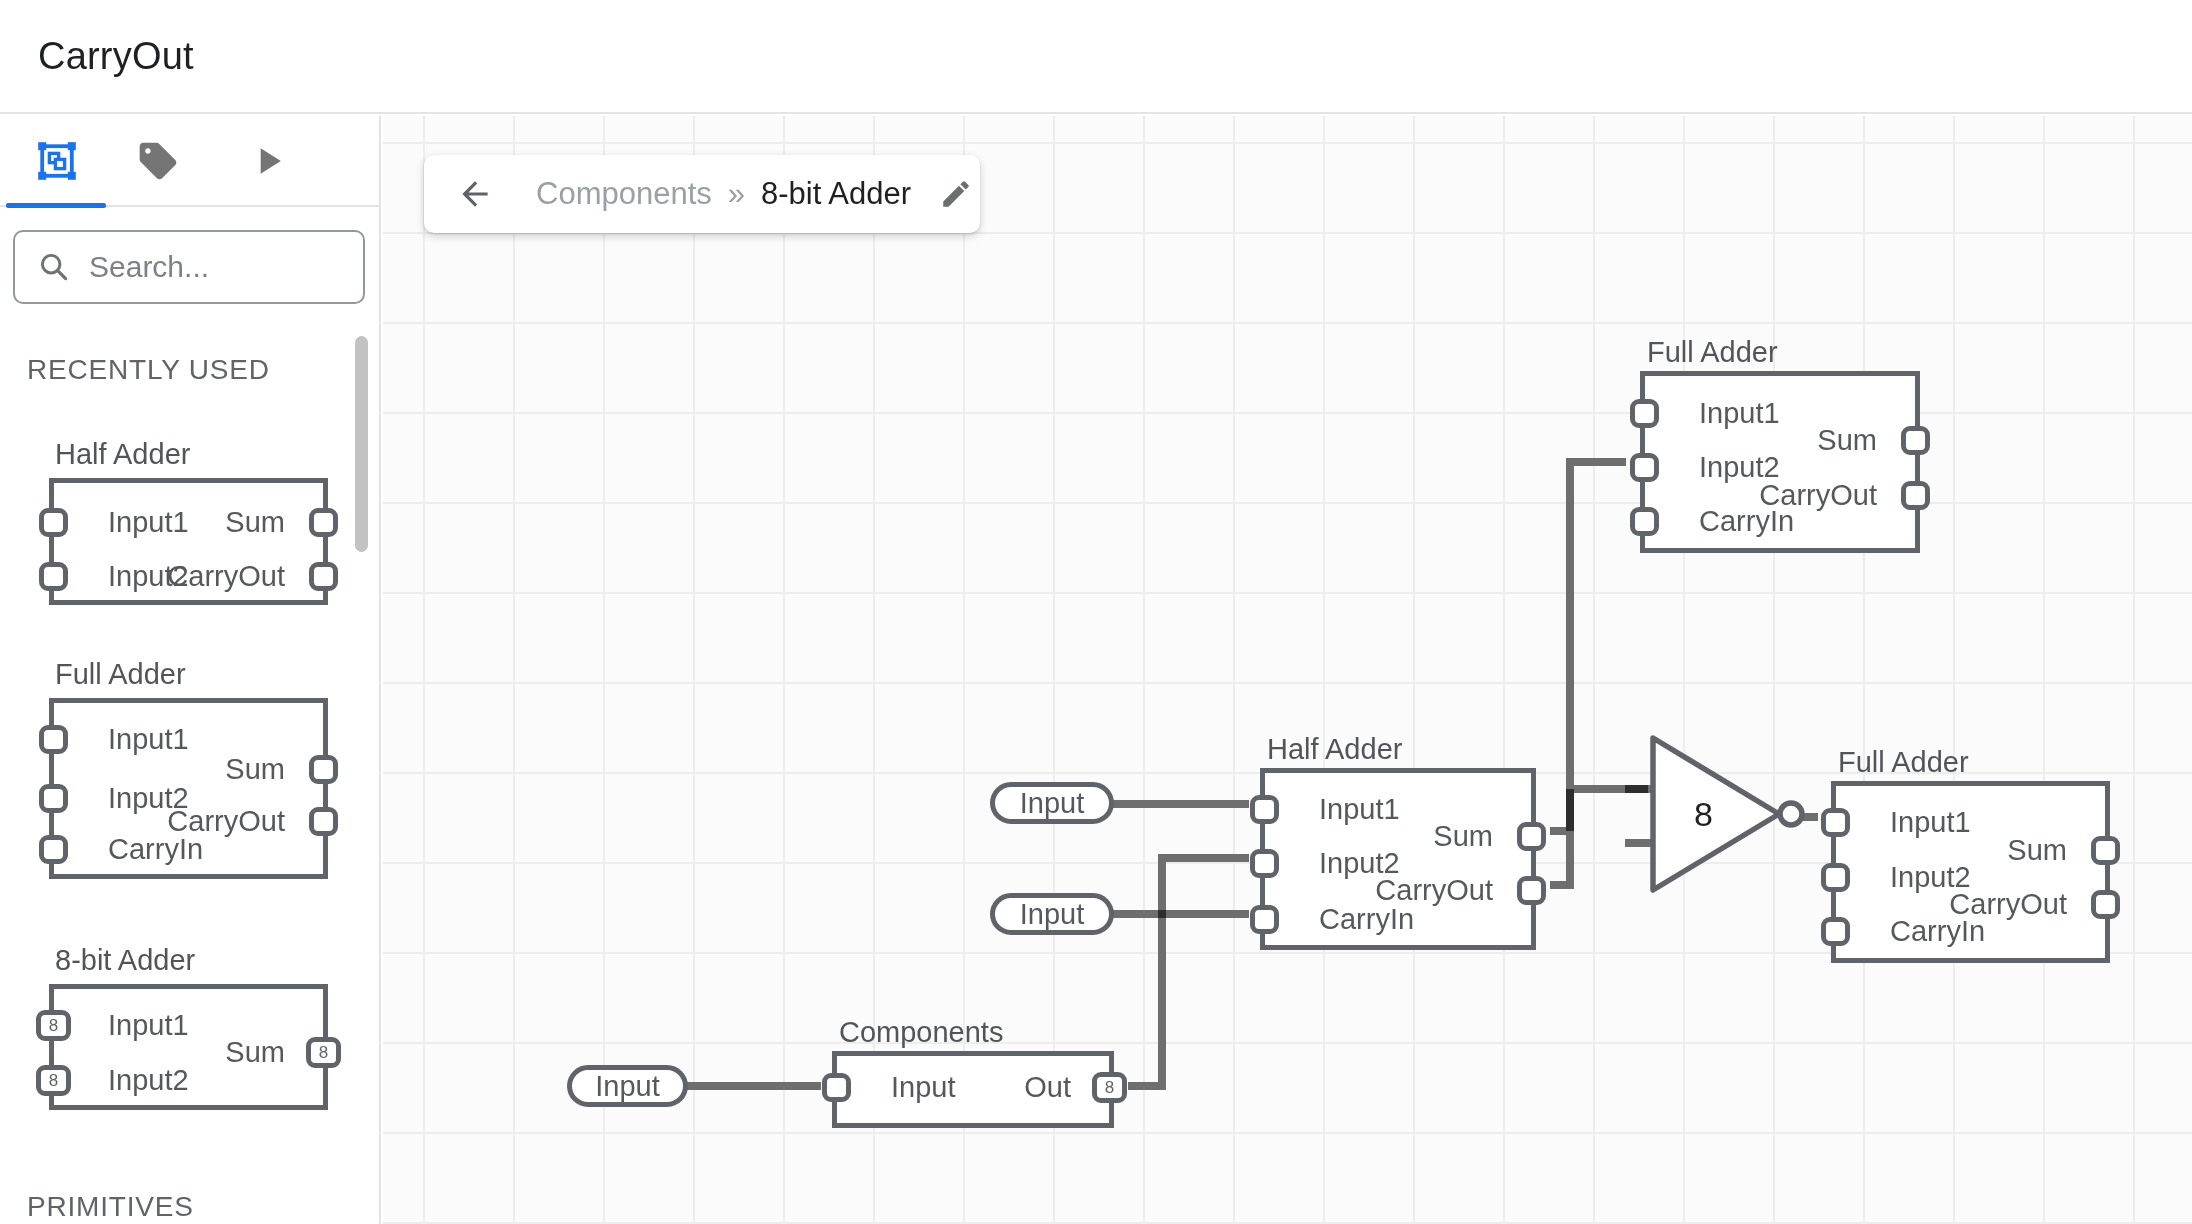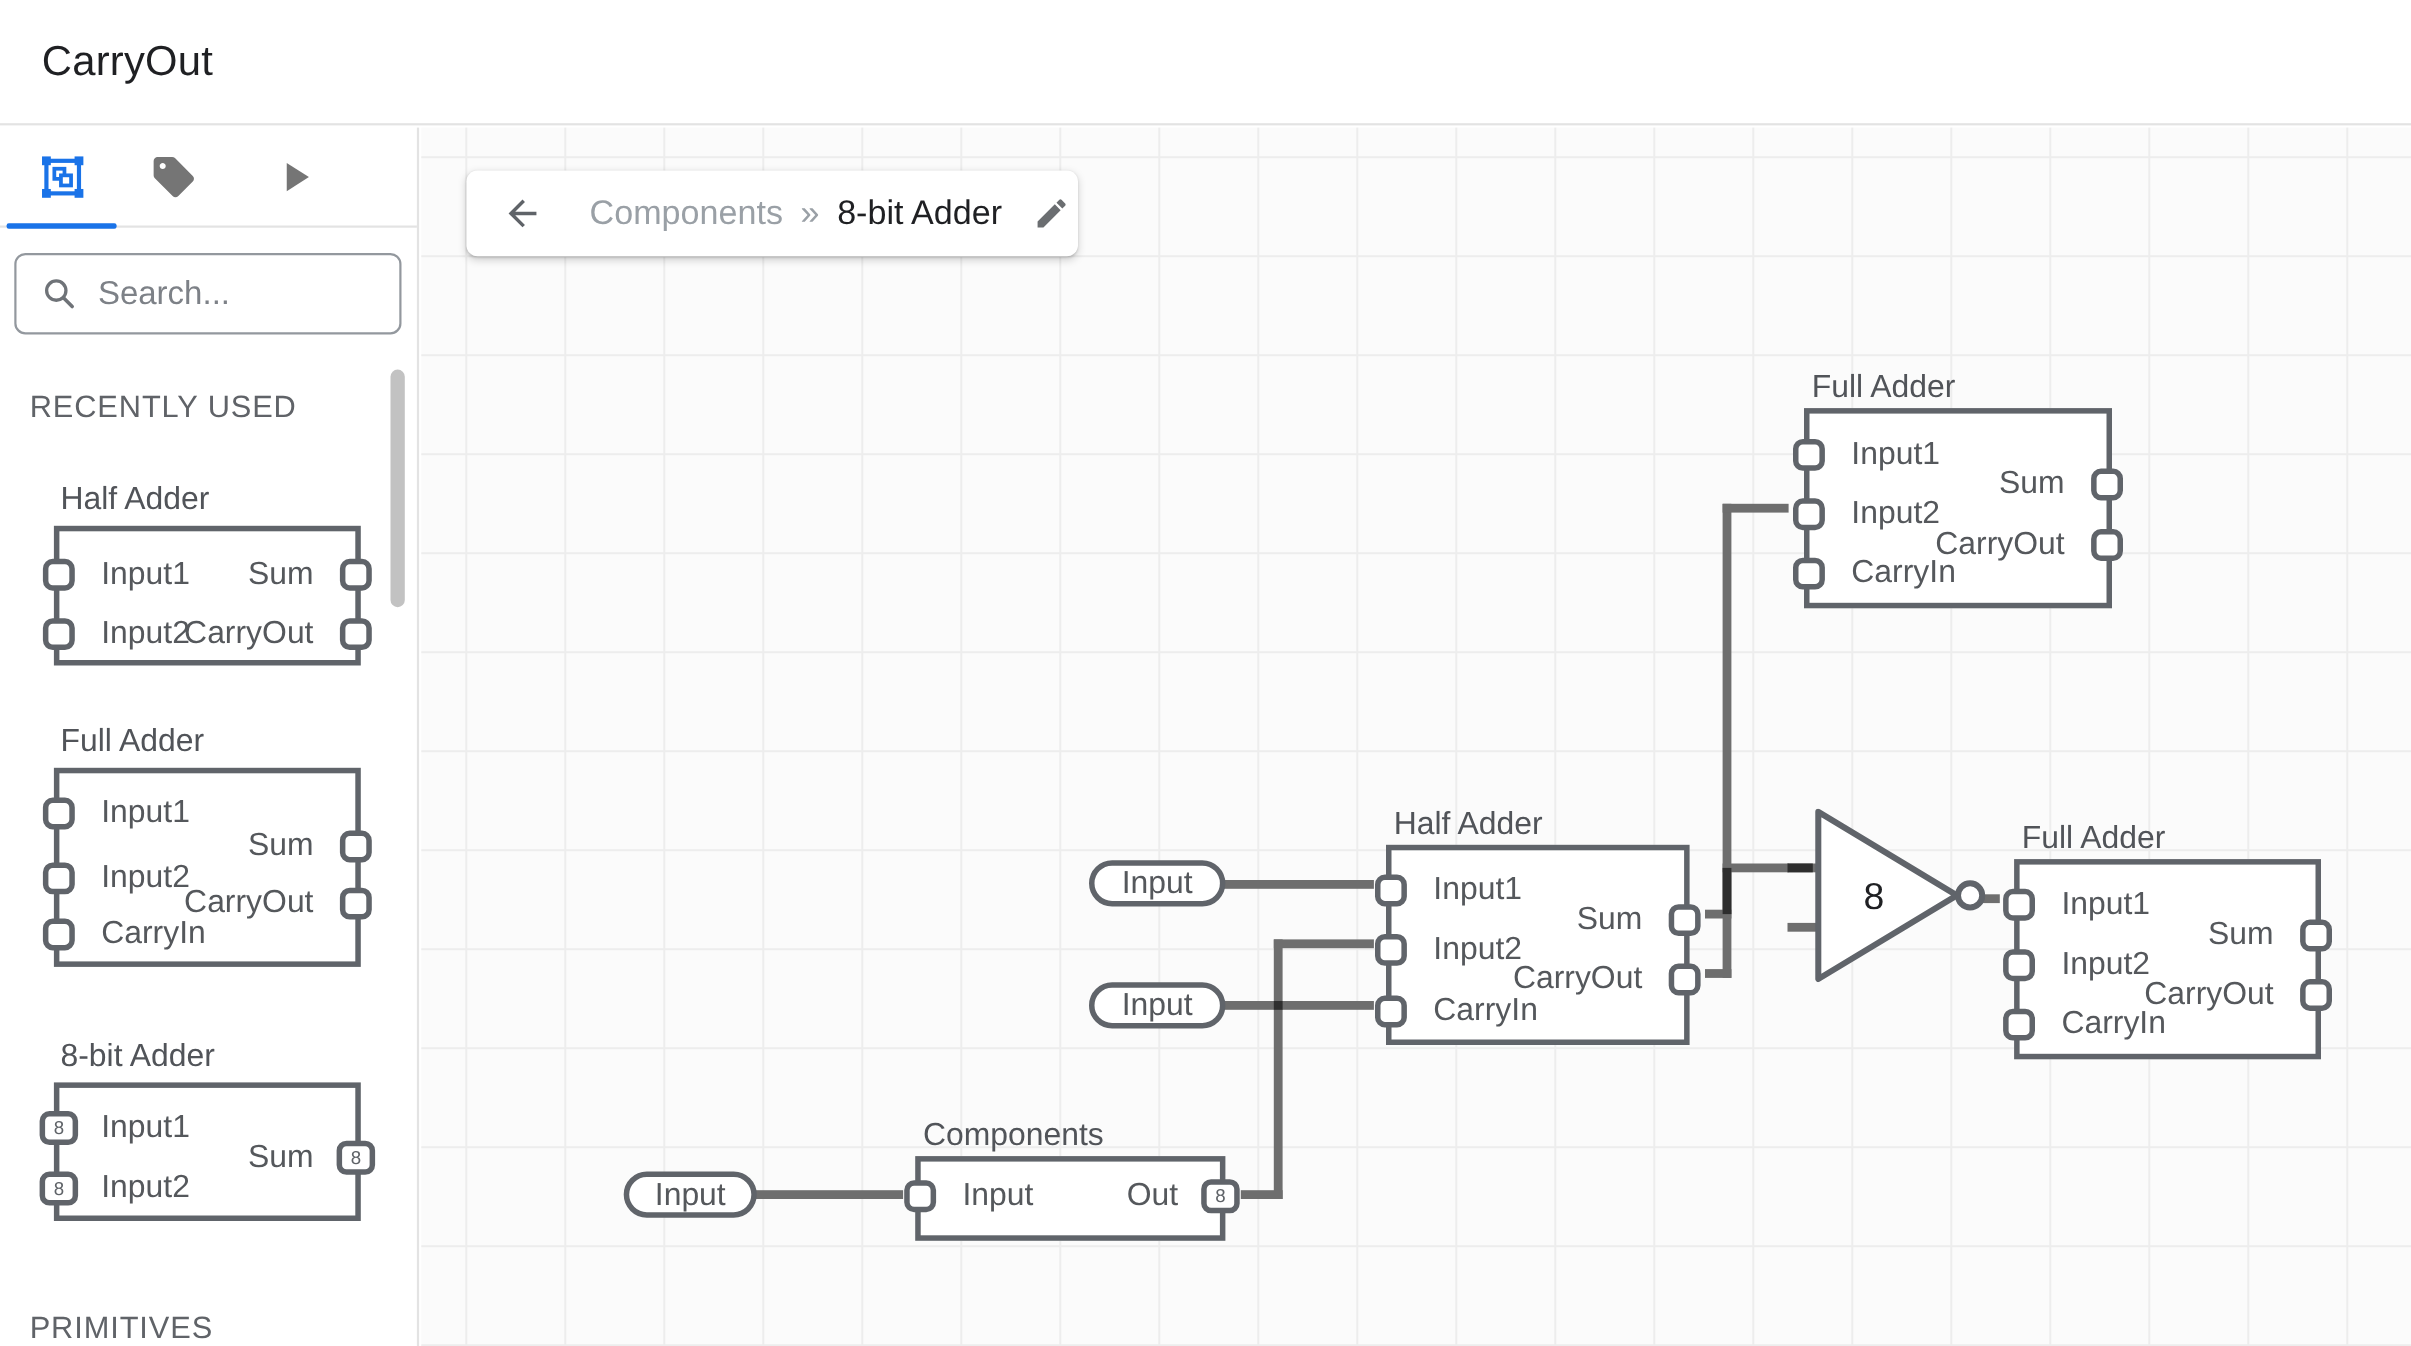--- a/index.html
+++ b/index.html
@@ -35,21 +35,21 @@
   
   .node{position:absolute;background:#fff;border:5px solid var(--cb)}
   .node-title{position:absolute;top:-40px;left:2px;font-size:29px;color:#515459;white-space:nowrap}
   .port{position:absolute;width:29px;height:29px;border:5px solid var(--cb);border-radius:9px;background:#fff}
   .port.pl{left:-15px}
   .port.pr{right:-15px}
   .port.bus{width:35px;height:31px;display:flex;align-items:center;justify-content:center;font-size:17px;color:#5f6368}
   .port.bus.pl{left:-18px}
   .port.bus.pr{right:-18px}
   .plbl{position:absolute;font-size:29px;color:var(--tc);transform:translateY(-50%);white-space:nowrap}
-  .plbl.ll{left:38px}
+  .plbl.ll{left:54px}
   .plbl.rl{right:38px}
 
   
   .canvas{position:absolute;left:383px;top:116px;width:1809px;height:1108px;overflow:hidden;
     background-color:#fbfbfb;
     background-image:linear-gradient(to right,#ededed 2px,transparent 2px),linear-gradient(to bottom,#ededed 2px,transparent 2px);
     background-size:90px 90px;background-position:40px 26px;}
   .breadcrumb{position:absolute;left:41px;top:39px;width:556px;height:78px;background:#fff;border-radius:10px;
     box-shadow:0 3px 8px rgba(0,0,0,.18),0 1px 2px rgba(0,0,0,.12);display:flex;align-items:center}
   .bc-back{margin-left:32px;display:flex;align-items:center;cursor:pointer}

